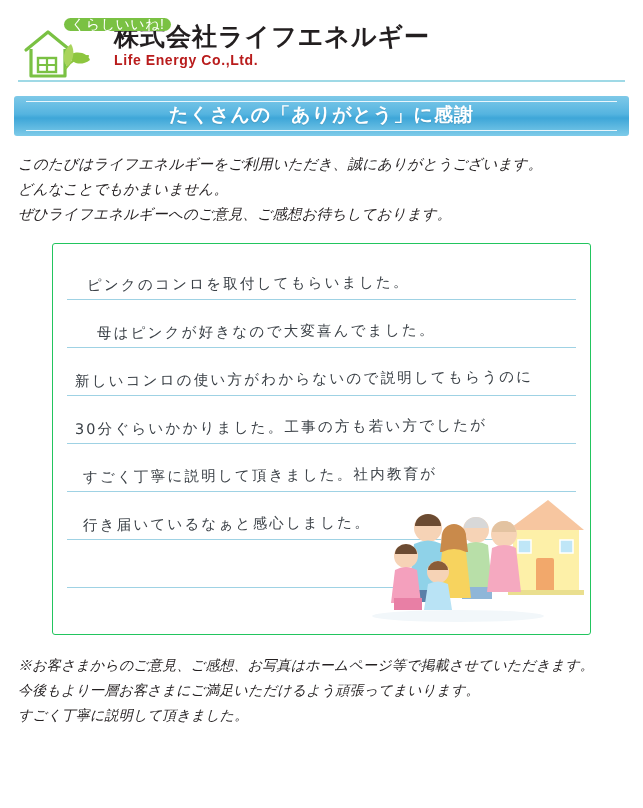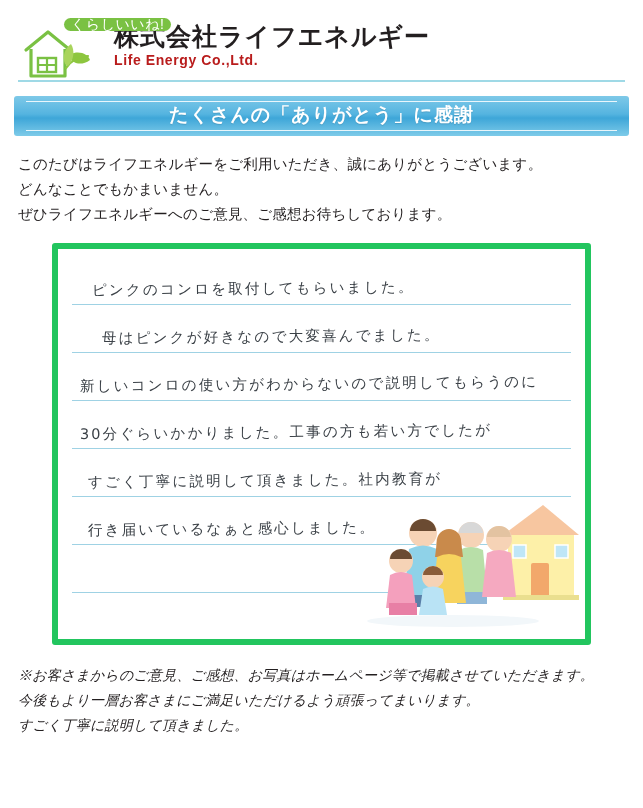--- a/index.html
+++ b/index.html
@@ -114,35 +114,36 @@
     font-size: 19px;
     font-weight: bold;
     letter-spacing: 1px;
     text-shadow: 0 1px 1px rgba(0,0,0,0.12);
     white-space: nowrap;
   }
 
   
   .intro {
     margin: 16px 18px 0 18px;
+    font-style: italic;
   }
   .intro-line {
     font-size: 14.5px;
     line-height: 25px;
     color: #231f20;
     letter-spacing: 0.2px;
     white-space: nowrap;
   }
 
   
   .note-box {
     position: relative;
     margin: 16px 52px 5px 52px;
     height: 390px;
-    border: 6px solid #22c55e;
+    border: 1px solid #22c55e;
     border-radius: 3px;
     background: #ffffff;
     overflow: hidden;
   }
   .note-lines {
     position: absolute;
     left: 14px;
     right: 14px;
     top: 0;
     bottom: 0;

